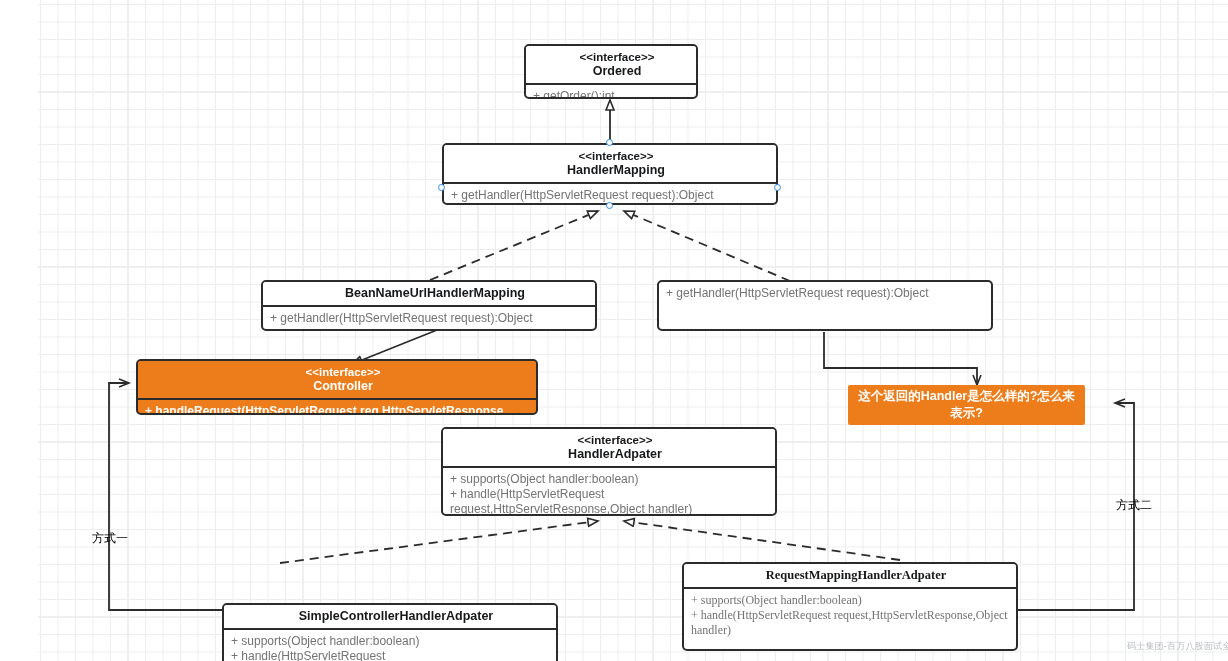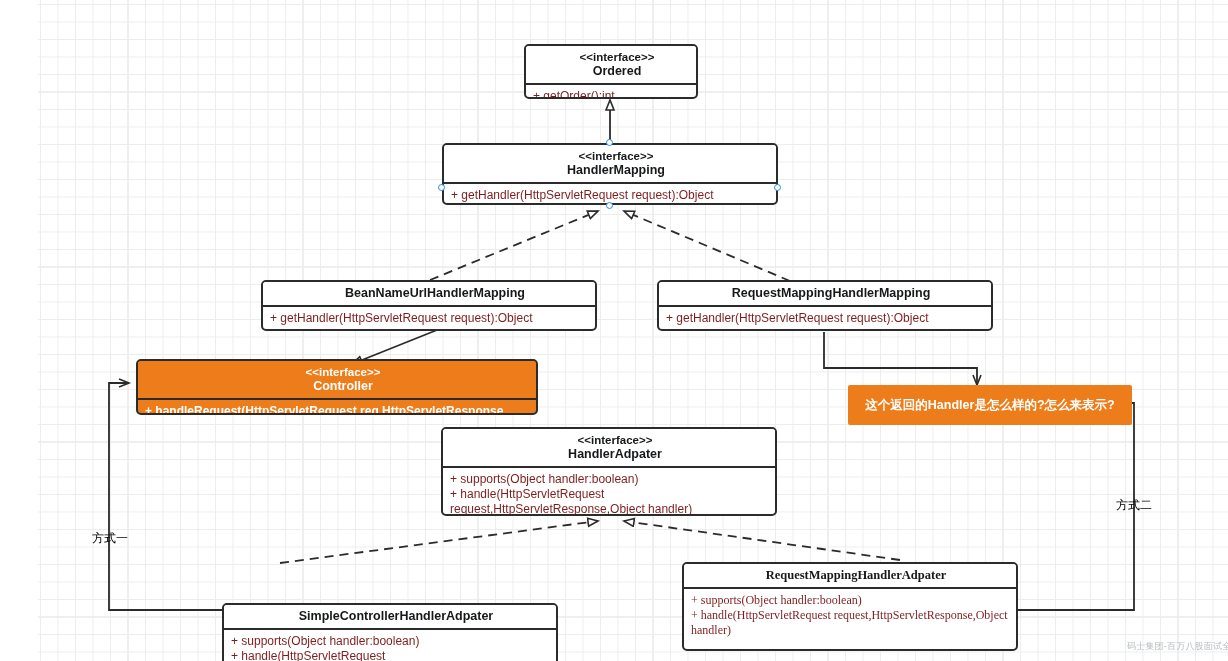--- a/index.html
+++ b/index.html
@@ -71,21 +71,21 @@
   }
   .uml .hdr .cname {
     display: block;
     font-size: 12.5px;
     font-weight: bold;
   }
   .uml .body {
     padding: 4px 7px 5px 7px;
     font-size: 12px;
     line-height: 15px;
-    color: #7f1d1d;
+    color: #737373;
   }
   .uml .body .m {
     white-space: normal;
   }
 
   
   .uml.orange {
     background: #ed7d1a;
     border-color: #2b2b2b;
   }
@@ -228,23 +228,20 @@
   <div class="uml" style="left:261px; top:280px; width:336px; height:51px;">
     <div class="hdr">
       <span class="cname">BeanNameUrlHandlerMapping</span>
     </div>
     <div class="body">
       <div class="m">+ getHandler(HttpServletRequest request):Object</div>
     </div>
   </div>
 
   <div class="uml" style="left:657px; top:280px; width:336px; height:51px;">
-    <div class="hdr">
-      <span class="cname">RequestMappingHandlerMapping</span>
-    </div>
     <div class="body">
       <div class="m">+ getHandler(HttpServletRequest request):Object</div>
     </div>
   </div>
 
   <div class="uml orange" style="left:136px; top:359px; width:402px; height:56px;">
     <div class="hdr">
       <span class="stereo">&lt;&lt;interface&gt;&gt;</span>
       <span class="cname">Controller</span>
     </div>
@@ -277,20 +274,20 @@
   <div class="uml" style="left:682px; top:562px; width:336px; height:89px;font-family:Liberation Serif, serif;">
     <div class="hdr">
       <span class="cname">RequestMappingHandlerAdpater</span>
     </div>
     <div class="body">
       <div class="m">+ supports(Object handler:boolean)</div>
       <div class="m">+ handle(HttpServletRequest request,HttpServletResponse,Object handler)</div>
     </div>
   </div>
 
-  <div class="note" style="left:848px; top:385px; width:284px; height:40px;">这个返回的Handler是怎么样的?怎么来表示?</div>
+  <div class="note" style="left:848px; top:385px; width:237px; height:40px;">这个返回的Handler是怎么样的?怎么来表示?</div>
 
   <div class="edge-label" style="left:92px; top:530px;">方式一</div>
   <div class="edge-label" style="left:1116px; top:497px;">方式二</div>
 
   <div class="watermark" style="left:1127px; top:640px;">码士集团-百万八股面试全集</div>
 
 </div>
 
 </body></html>

